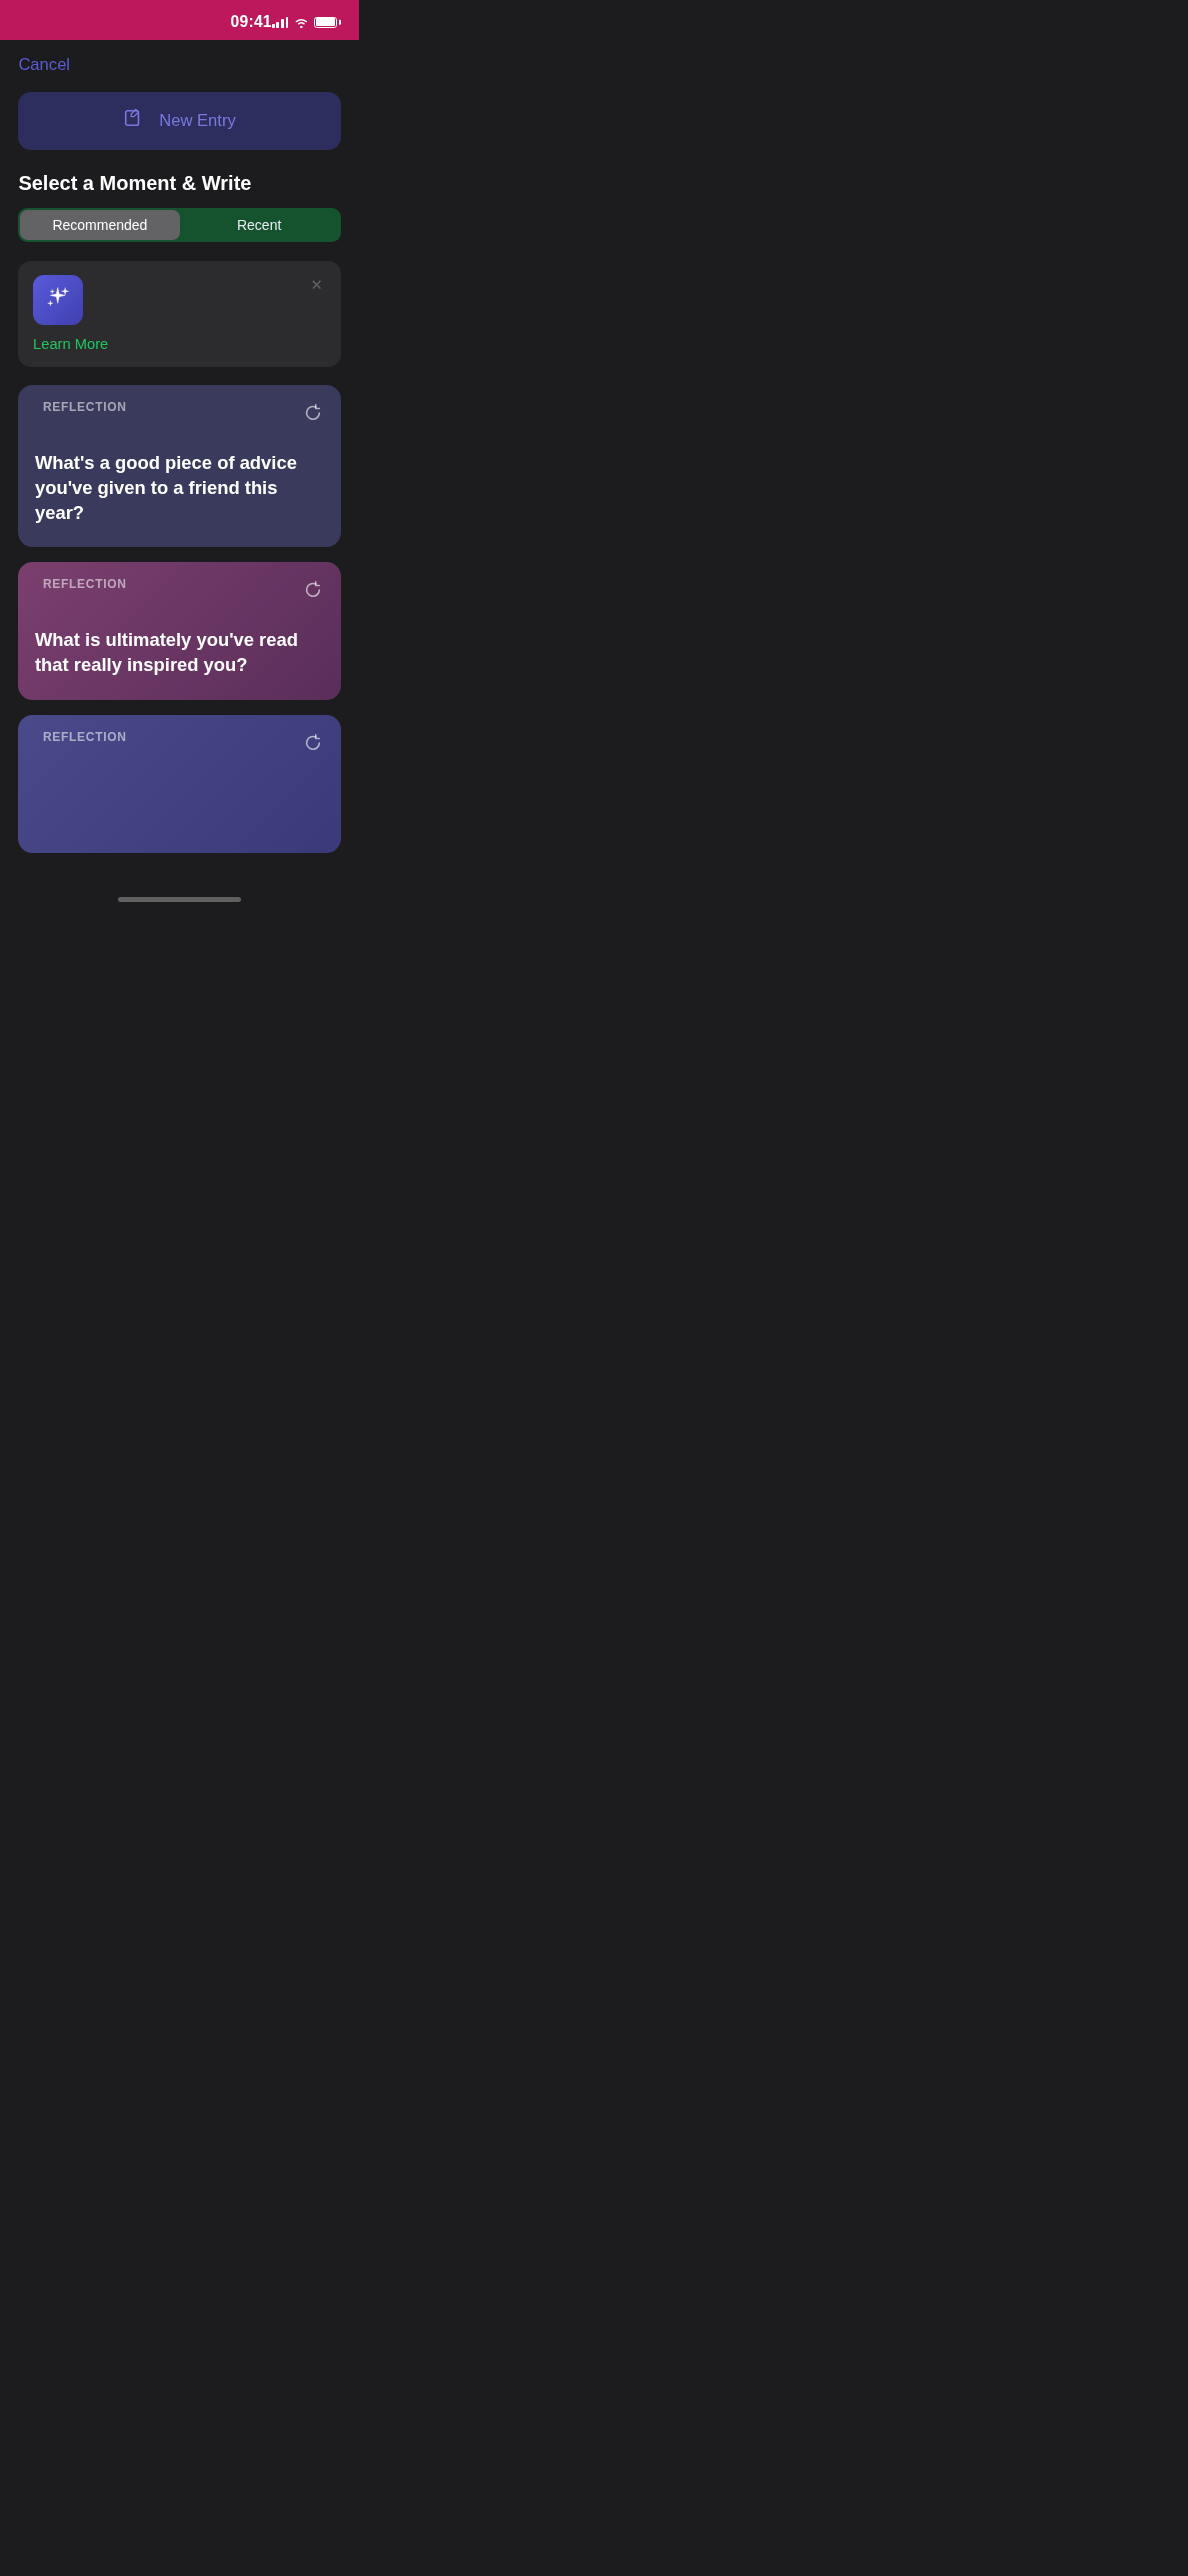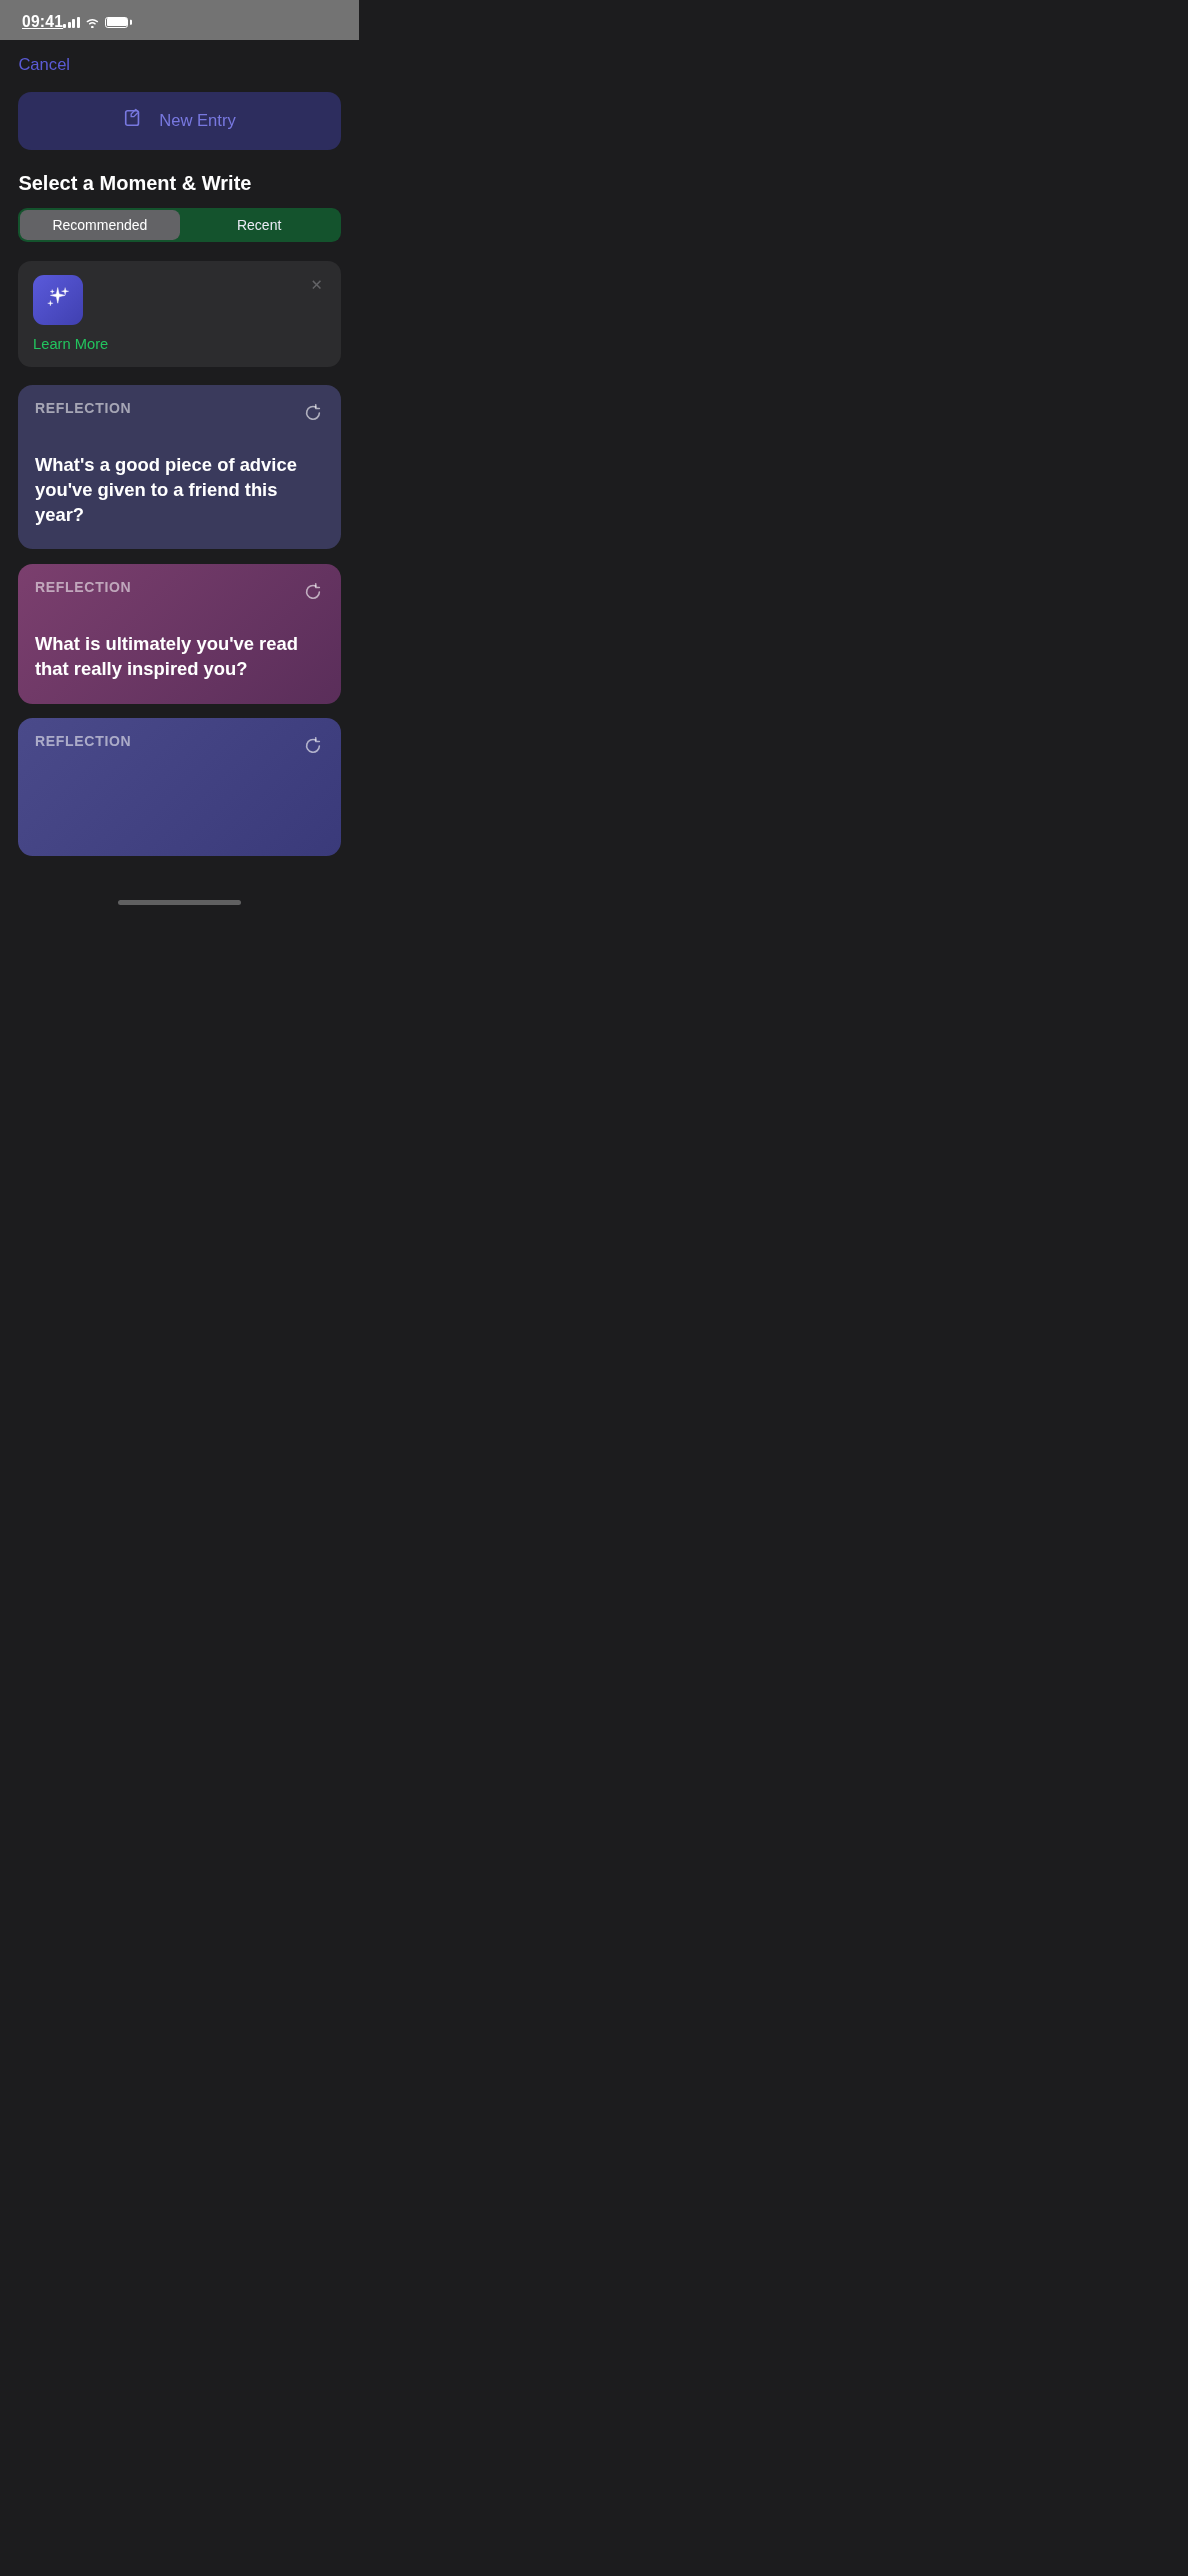--- a/index.html
+++ b/index.html
@@ -10,25 +10,24 @@
       font-family: -apple-system, BlinkMacSystemFont, 'SF Pro Display', 'Helvetica Neue', sans-serif;
       color: #fff;
       width: 359px;
       min-height: 778px;
       overflow-x: hidden;
     }
 
     
     .status-bar {
       display: flex;
-      justify-content: flex-start;
+      justify-content: flex-end;
       align-items: center;
       padding: 13px 22px 9.2px 22px;
-      background: #737373;
-      text-decoration: underline;
+      background: #be185d;
     }
 
     .status-time {
       font-size: 15.7px;
       font-weight: 600;
       color: #fff;
       letter-spacing: 0.2px;
     }
 
     .status-icons {
@@ -259,26 +258,27 @@
 
     .reflection-card.mauve {
       background: linear-gradient(135deg, #7b3f6e, #5a2e5a);
     }
 
     .reflection-card.purple-blue {
       background: linear-gradient(135deg, #4a4a8a, #3a3a7a);
     }
 
     .reflection-label {
-      font-size: 14px;
+      font-size: 12px;
       font-weight: 700;
       letter-spacing: 0.7px;
       text-transform: uppercase;
       color: rgba(255,255,255,0.55);
       margin-bottom: 37px;
+      margin-left: 8px;
     }
 
     .reflection-question {
       font-size: 18.4px;
       font-weight: 600;
       color: #fff;
       line-height: 1.35;
     }
 
     .refresh-btn {

